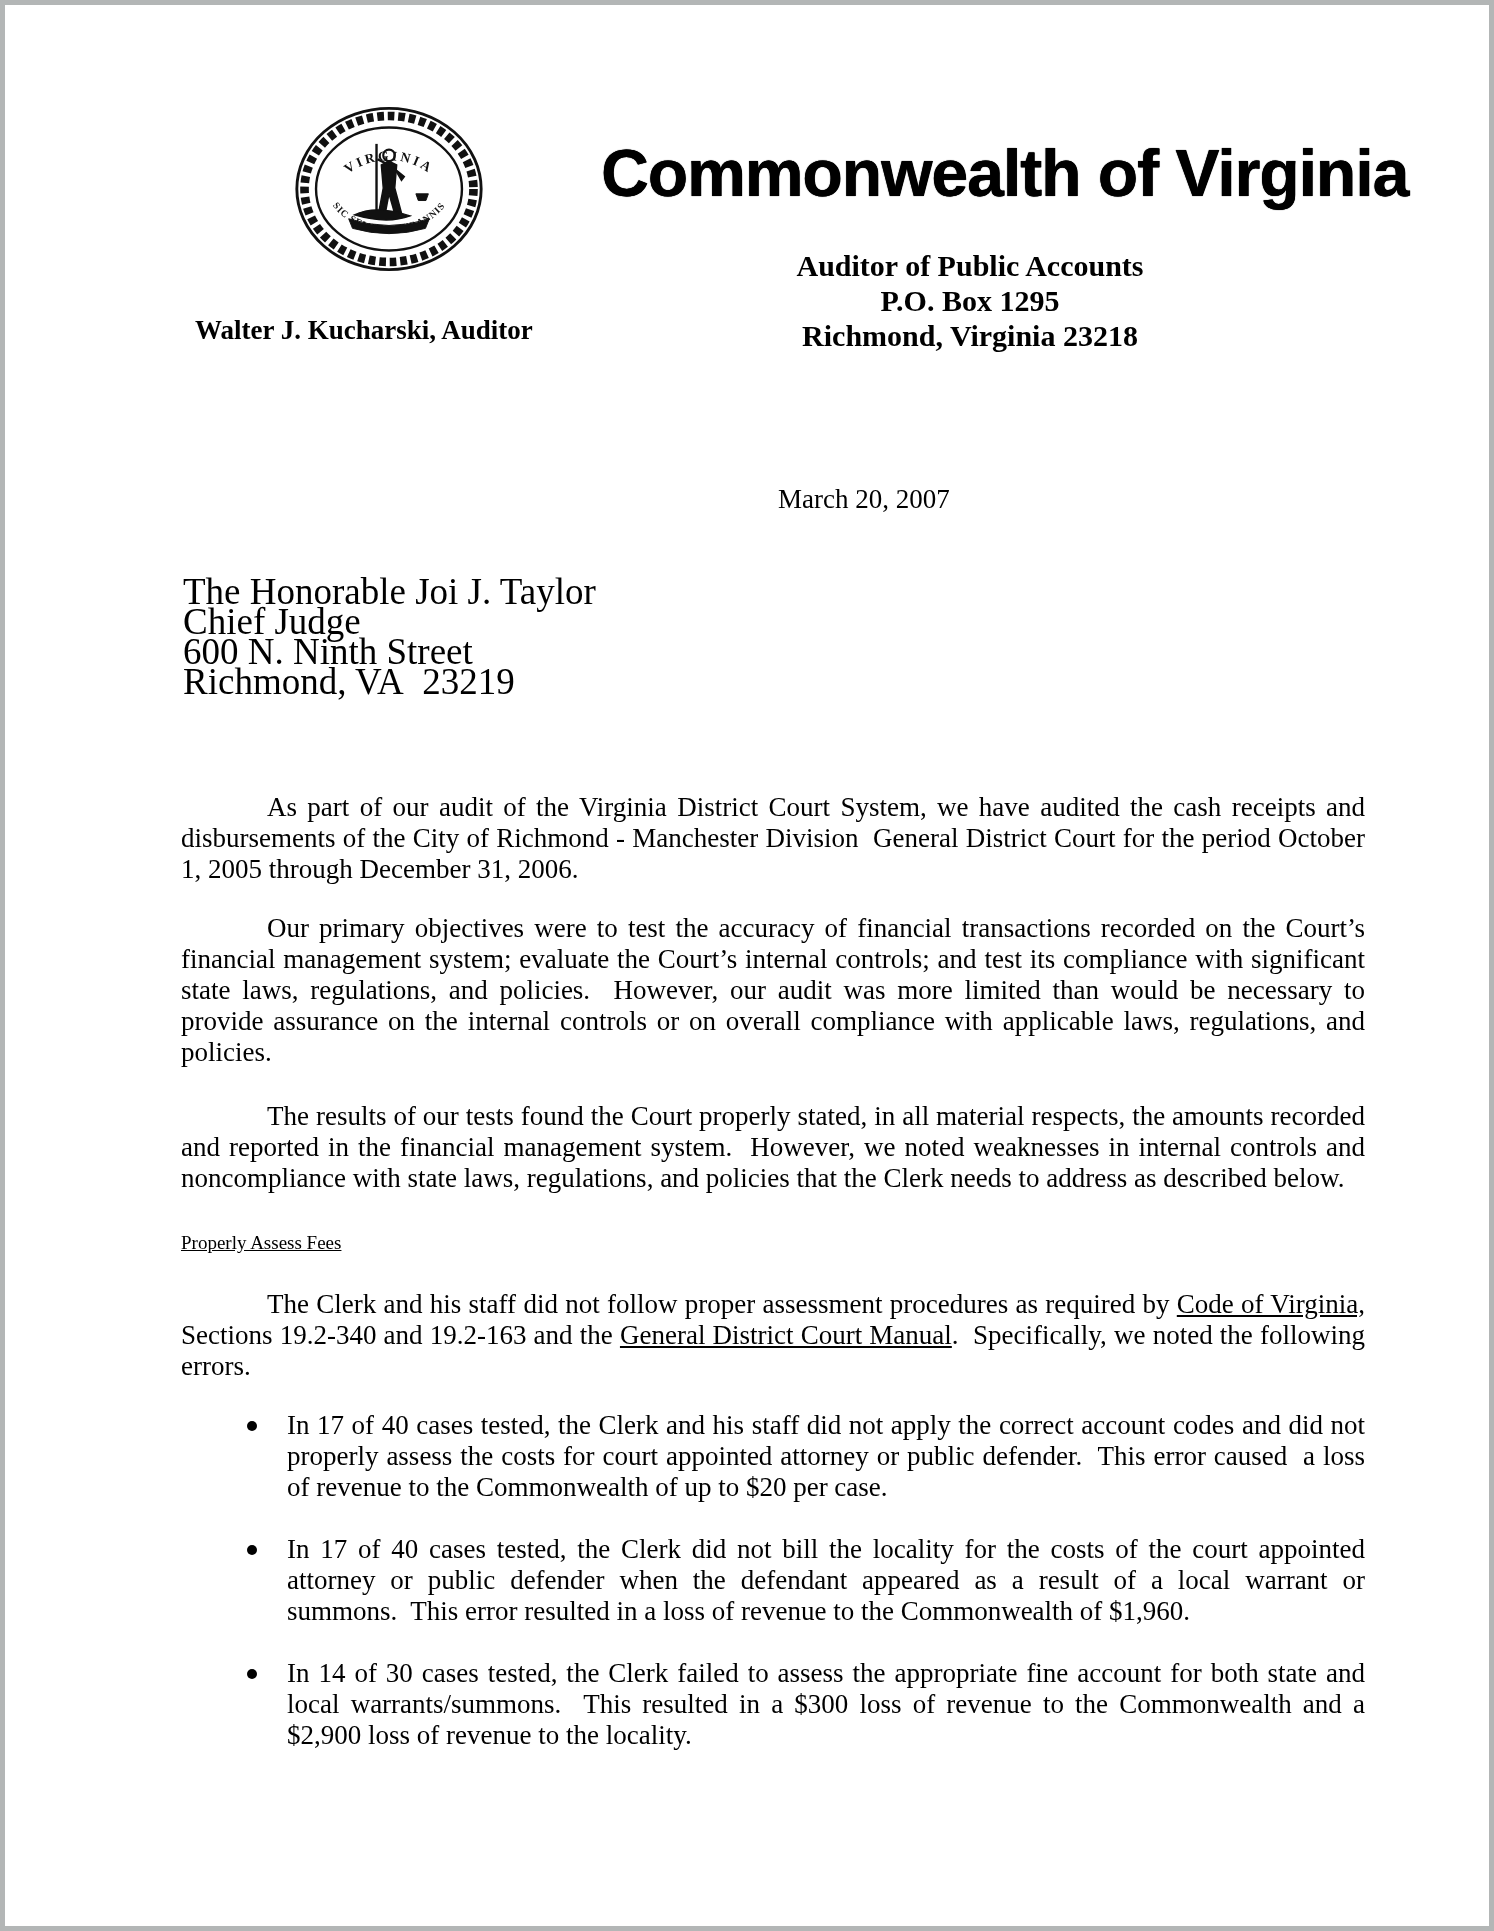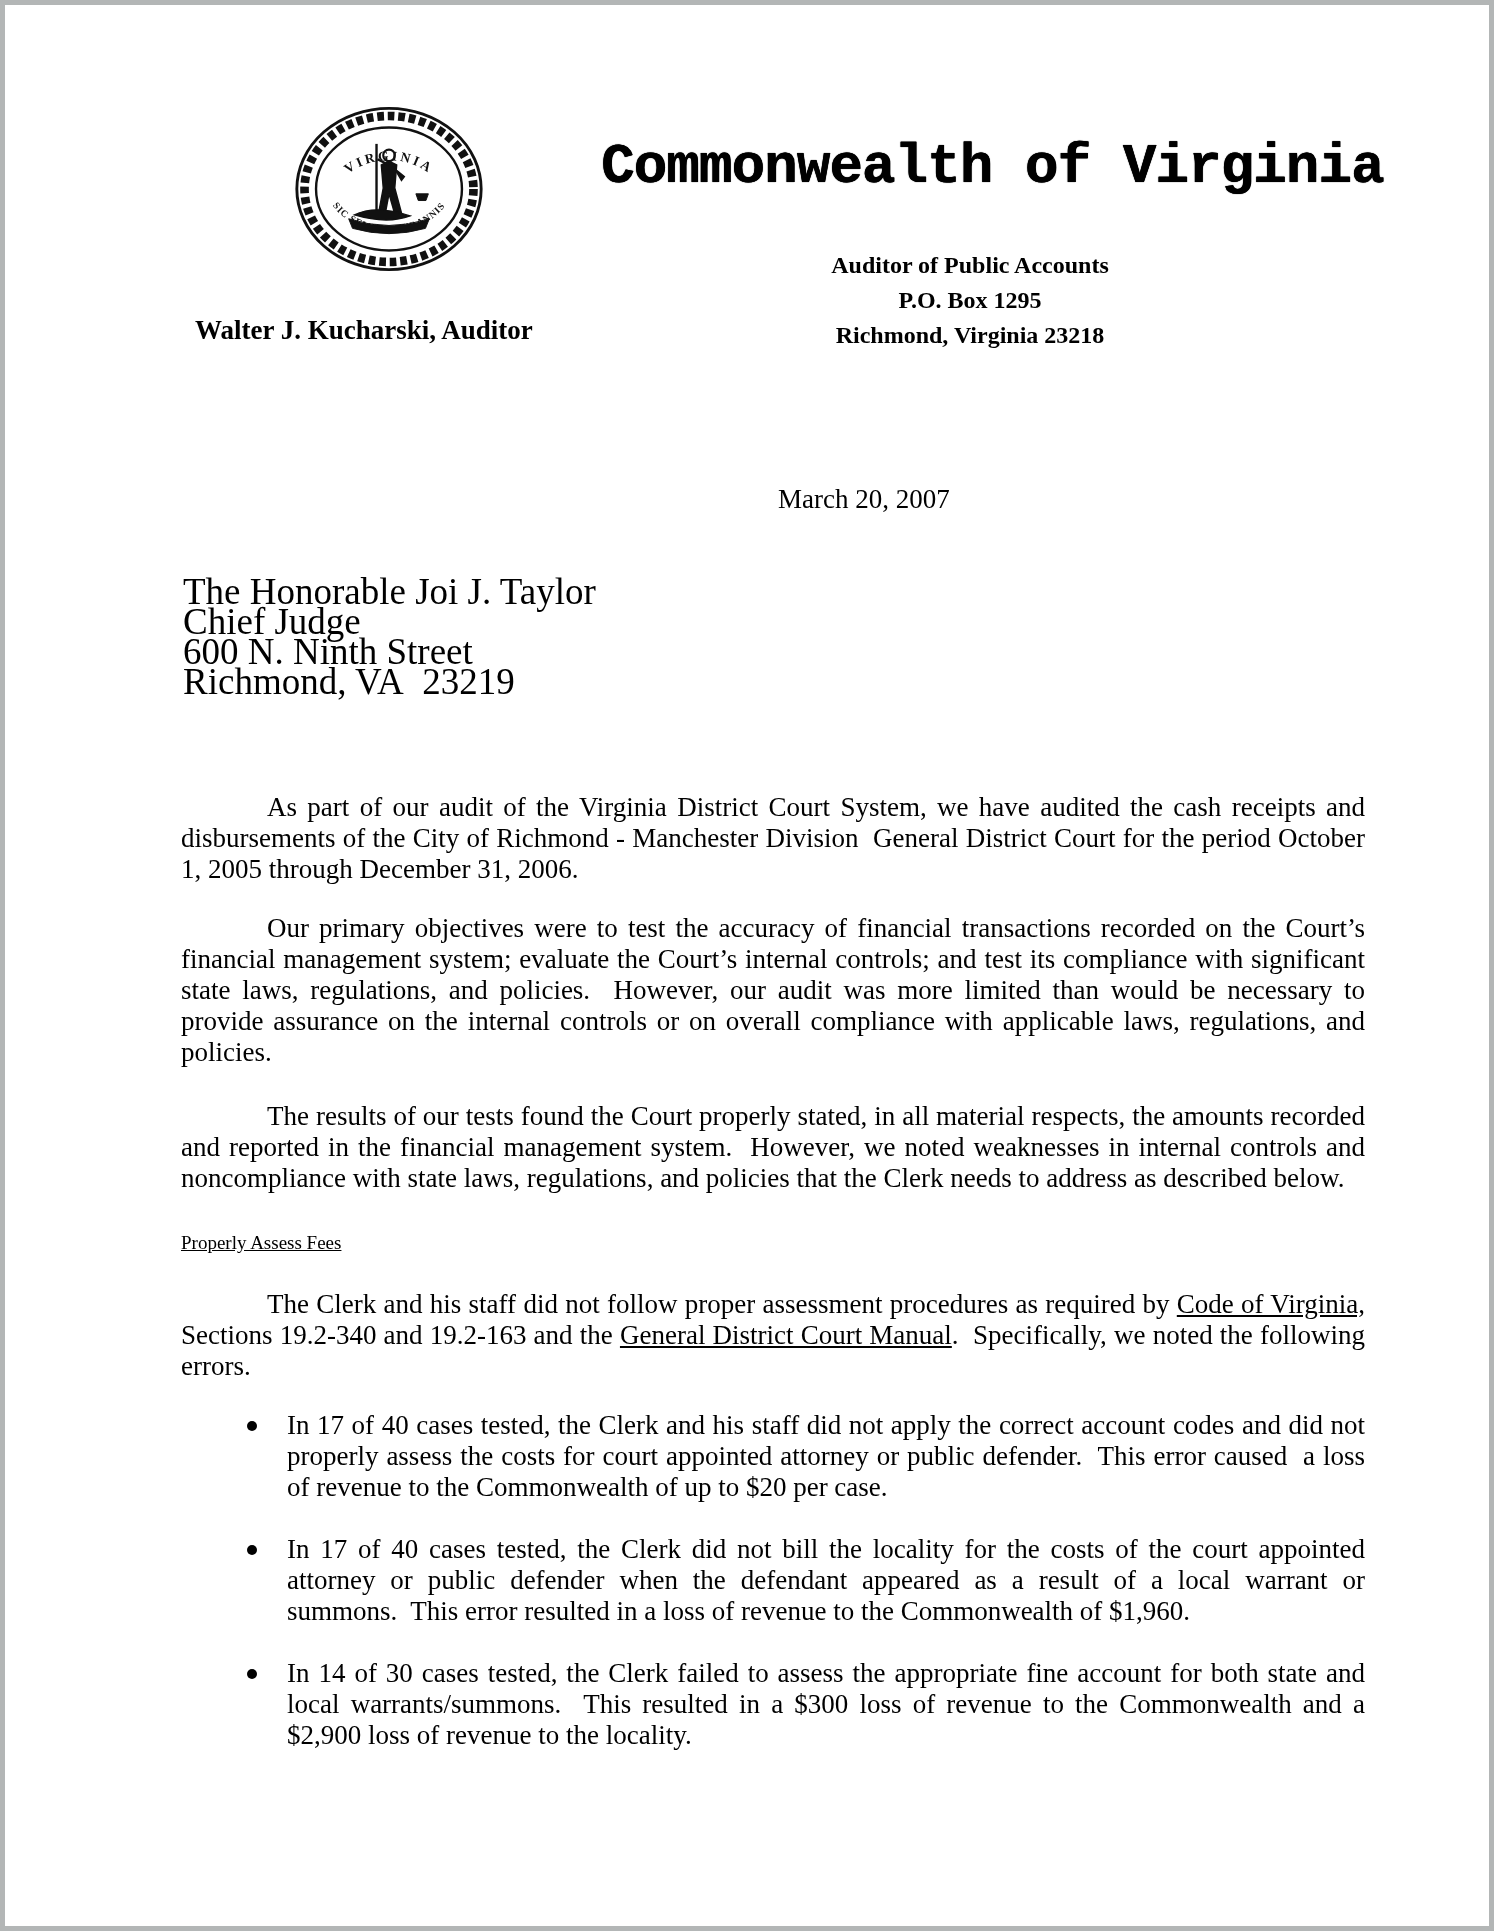--- a/index.html
+++ b/index.html
@@ -11,27 +11,27 @@
     border:5px solid #b3b6b6;
     font-family:"Liberation Serif","DejaVu Serif",serif;
     color:#000;
     overflow:hidden;
   }
   
   .seal { position:absolute; left:288px; top:100px; width:192px; height:168px; }
   .lh-title {
     position:absolute; left:596px; top:130px; width:746px;
     text-align:center; white-space:nowrap;
-    font-family:Liberation Mono, monospace;
-    font-weight:700; font-size:56px; letter-spacing:-1px;
+    font-family:Liberation Sans, sans-serif;
+    font-weight:700; font-size:66px; letter-spacing:-1px;
     text-shadow:0 0 1px #000, 0.4px 0 0 #000;
   }
   .office-block {
     position:absolute; left:600px; top:243px; width:730px;
-    text-align:center; font-weight:700; font-size:24px; line-height:35px;
+    text-align:center; font-weight:700; font-size:30px; line-height:35px;
   }
   .auditor-name {
     position:absolute; left:190px; top:310px;
     font-weight:700; font-size:27px;
   }
   
   .letter-date { position:absolute; left:773px; top:479px; font-size:27px;text-align:right; }
   .recipient { position:absolute; left:178px; top:572px; font-size:37px; line-height:30px; }
   .body-text {
     position:absolute; left:176px; top:787px; width:1184px;

